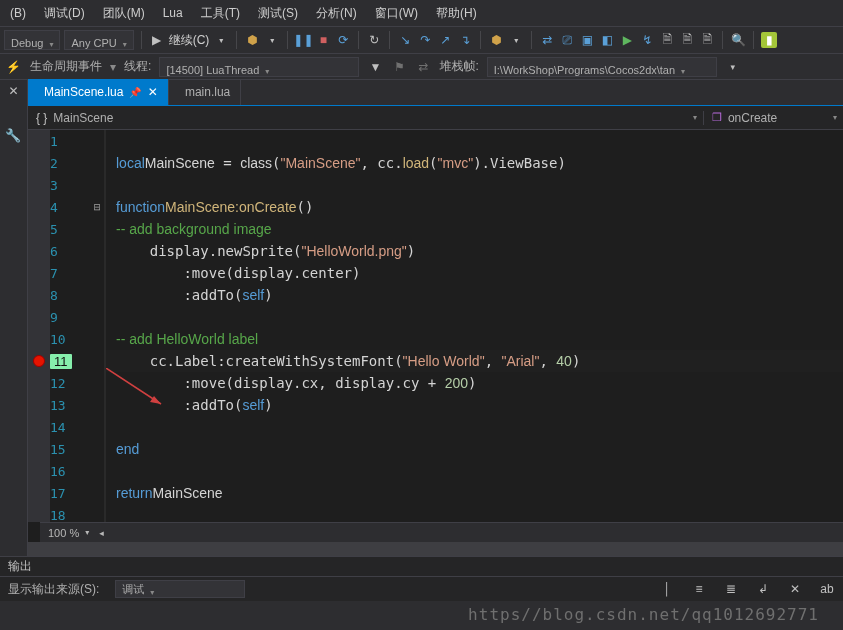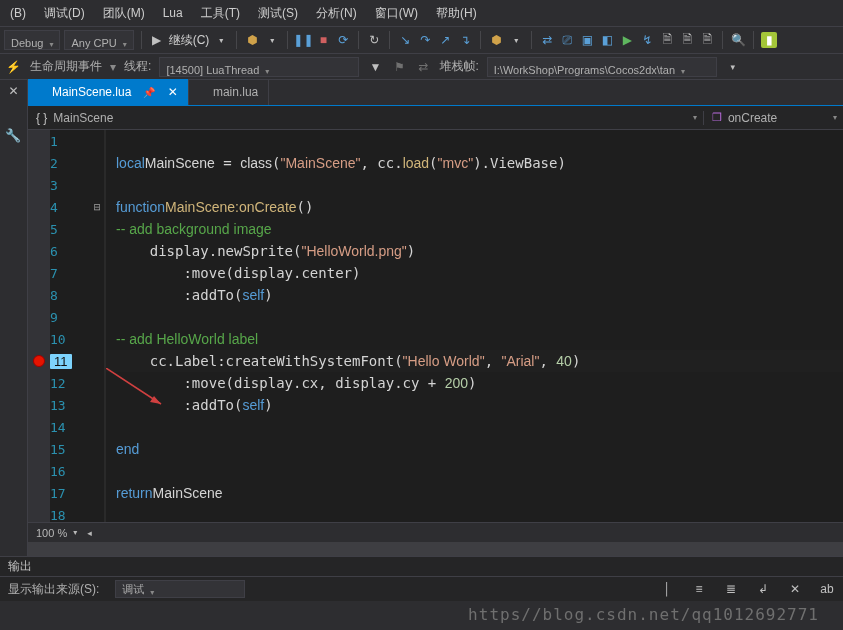--- a/index.html
+++ b/index.html
@@ -15,44 +15,44 @@
   .tico.orange{color:#d0a24a;} .tico.blue{color:#5aa0d8;} .tico.green{color:#5fb65f;} .tico.red{color:#d06060;}
   .threadbar{height:26px;background:#2d2d30;border-bottom:1px solid #3f3f46;display:flex;align-items:center;gap:8px;padding:0 6px;color:#b0b0b0;font-size:12px;}
   .threadbar .combo{min-width:200px;}
   .threadbar .stack-combo{min-width:230px;}
   .maingrid{display:flex;height:calc(100% - 26px - 28px - 26px - 74px);}
   .leftcol{width:28px;background:#2d2d30;border-right:1px solid #3f3f46;display:flex;flex-direction:column;align-items:center;gap:8px;padding-top:4px;}
   .leftcol .x{color:#c0c0c0;font-size:12px;cursor:pointer;}
   .leftcol .key{color:#c0c0c0;font-size:13px;}
   .editor{flex:1;display:flex;flex-direction:column;background:#1e1e1e;min-width:0;}
   .tabstrip{height:26px;background:#2d2d30;display:flex;align-items:flex-end;border-bottom:1px solid #007acc;}
-  .tab{height:26px;display:flex;align-items:center;padding:0 10px 0 24px;font-size:12px;color:#b0b0b0;border-right:1px solid #3f3f46;gap:12px;}
+  .tab{height:26px;display:flex;align-items:center;padding:0 10px 0 16px;font-size:12px;color:#b0b0b0;border-right:1px solid #3f3f46;gap:6px;}
   .tab.active{background:#007acc;color:#fff;}
   .tab .pin{font-size:10px;} .tab .close{font-size:12px;}
   .navbar{height:24px;background:#252526;display:flex;align-items:center;border-bottom:1px solid #3f3f46;color:#b0b0b0;font-size:12px;}
   .navbar .scope{flex:1;display:flex;align-items:center;padding-left:8px;gap:6px;}
   .navbar .member{width:140px;display:flex;align-items:center;gap:6px;padding-left:8px;border-left:1px solid #3f3f46;}
   .navbar .caret{font-size:8px;color:#888;margin-left:auto;margin-right:6px;}
   .cube{color:#b56ad8;font-size:11px;}
   .codewrap{flex:1;display:flex;overflow:hidden;position:relative;}
   .bpgutter{width:22px;background:#333337;}
   .lngutter{width:40px;background:#1e1e1e;border-right:0;}
   .foldgutter{width:14px;background:#1e1e1e;}
   .code{flex:1;background:#1e1e1e;position:relative;border-left:2px solid #2a2a2a;}
   .line{height:22px;display:flex;align-items:center;}
   .ln{color:#2b91af;text-align:right;padding-right:8px;font-size:13px;font-family:Consolas,monospace;}
   .bp{display:flex;align-items:center;justify-content:center;height:22px;}
   .bpcircle{width:12px;height:12px;border-radius:50%;background:#e51400;border:1px solid #a00000;}
   .fold{height:22px;display:flex;align-items:center;justify-content:center;color:#a0a0a0;font-size:9px;}
   .code .cl{padding-left:10px;font-family:Consolas,monospace;font-size:14px;white-space:pre;}
   .kw{color:#569cd6;} .fn{color:#d0b57a;} .str{color:#d69d85;} .cm{color:#57a64a;} .num{color:#b5cea8;} .self{color:#569cd6;} .id{color:#d4d4d4;}
   .line11{background:#202020;}
-  .lnhl{background:#7dd3fc;color:#111;padding:0 4px;border-radius:1px;}
+  .lnhl{background:#86efac;color:#111;padding:0 4px;border-radius:1px;}
   .arrow{position:absolute;left:78px;top:238px;width:60px;height:40px;pointer-events:none;}
-  .zoom{height:20px;background:#2d2d30;color:#b8b8b8;font-size:11px;display:flex;align-items:center;padding:0 8px;gap:6px;border-top:1px solid #3f3f46;}
+  .zoom{height:20px;background:#2d2d30;color:#b8b8b8;font-size:11px;display:flex;align-items:center;padding:0 8px;gap:6px;border-top:1px solid #3f3f46;margin-left:12px;}
   .scrollbar{height:14px;background:#3e3e42;}
   .output{background:#252526;border-top:1px solid #3f3f46;}
   .out-title{height:20px;display:flex;align-items:center;padding:0 8px;color:#c0c0c0;font-size:12px;border-bottom:1px solid #3f3f46;}
   .out-toolbar{height:24px;display:flex;align-items:center;gap:16px;padding:0 8px;color:#b0b0b0;font-size:12px;}
   .out-toolbar .combo{min-width:130px;height:18px;}
   .watermark{position:absolute;right:24px;bottom:6px;color:#6f6f6f;font-size:16px;font-family:Consolas,monospace;letter-spacing:1px;}
 </style>
 </head>
 <body>
 

